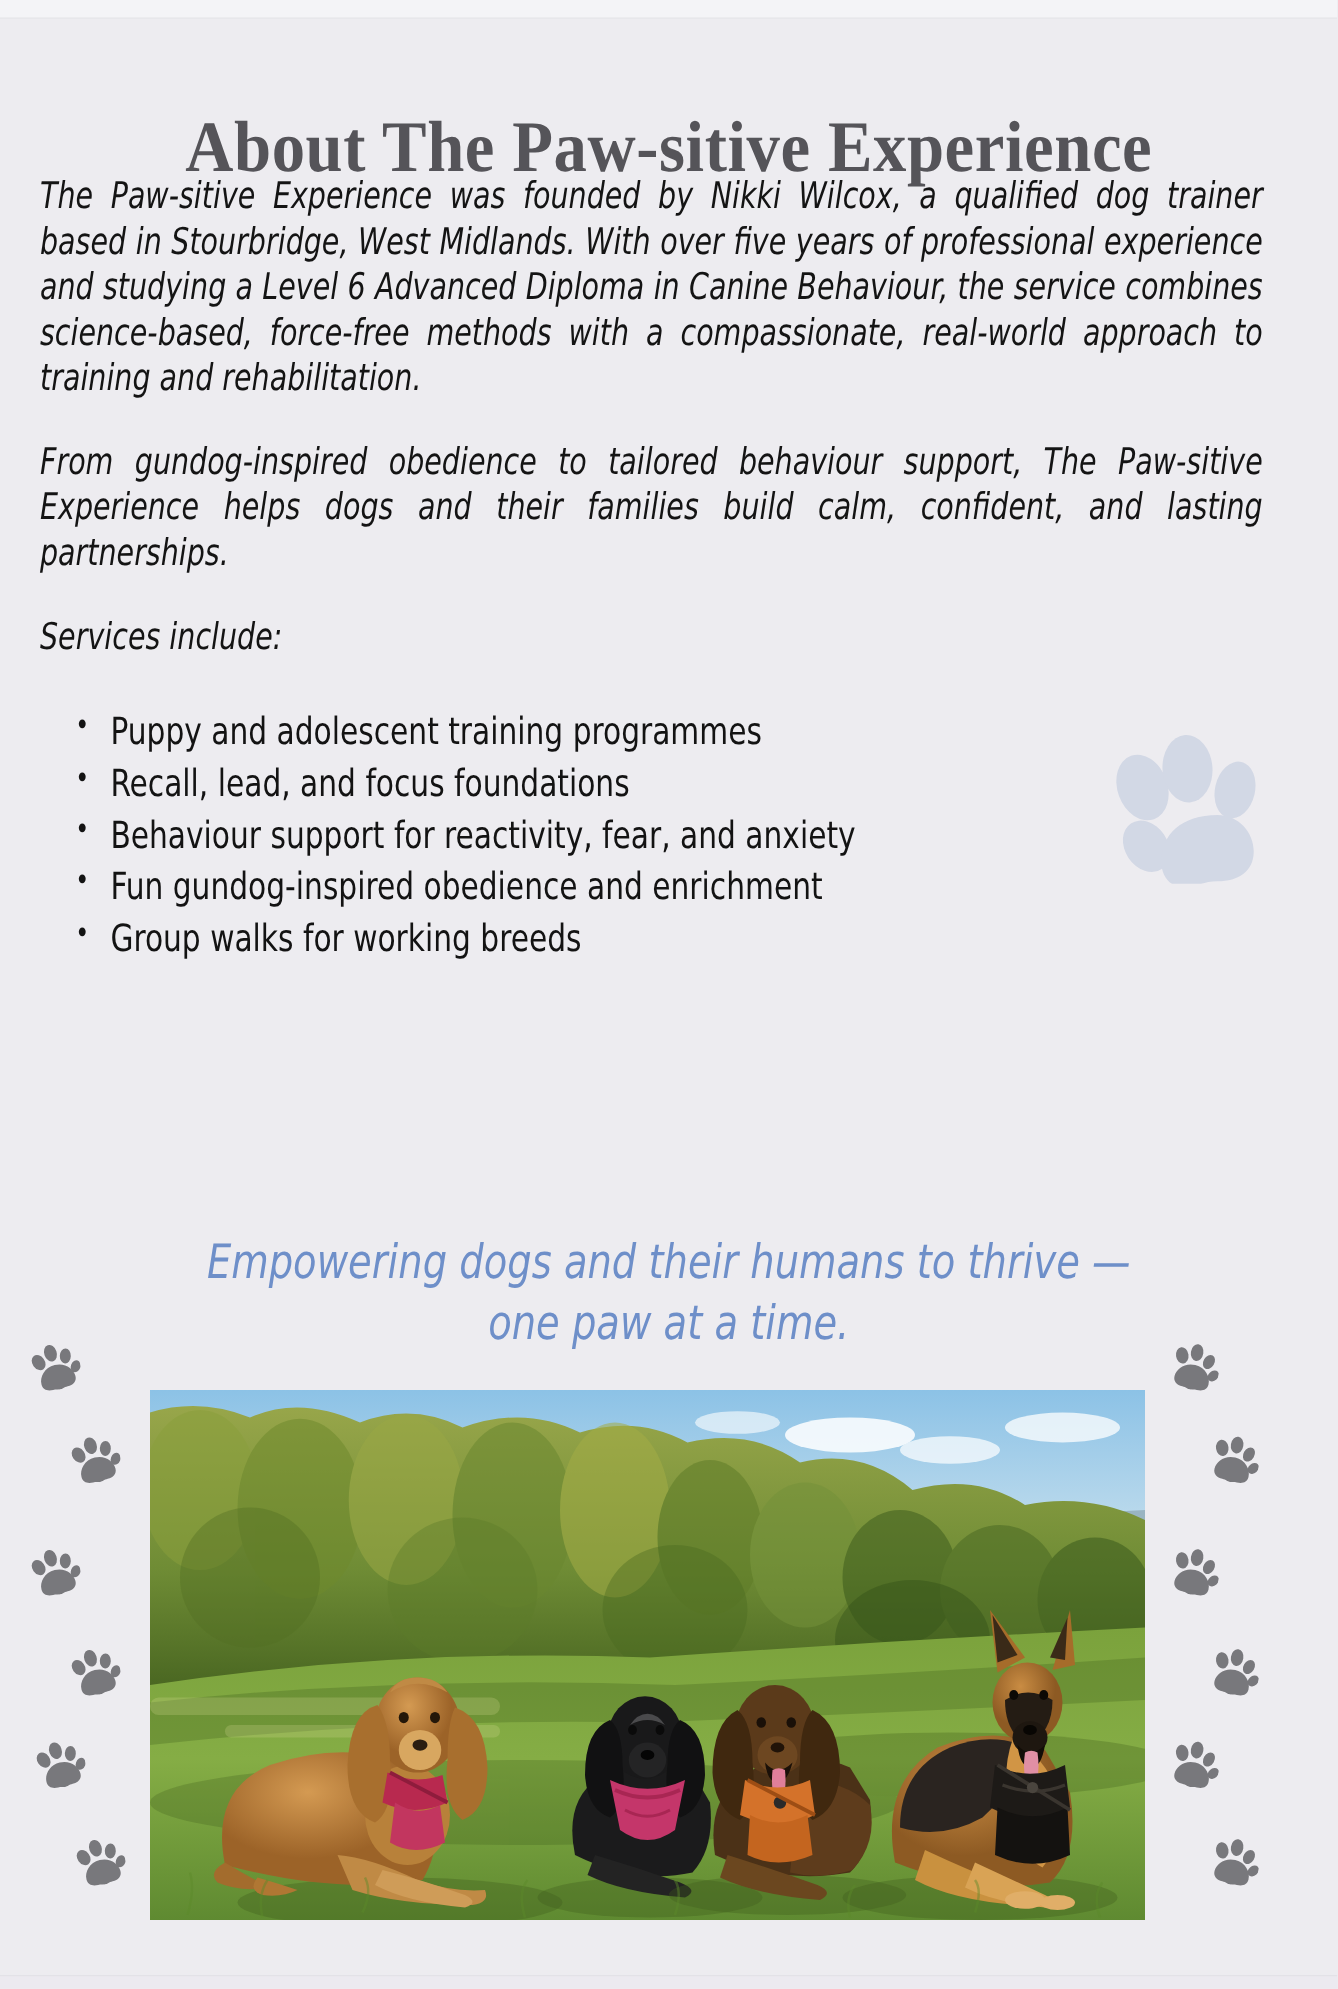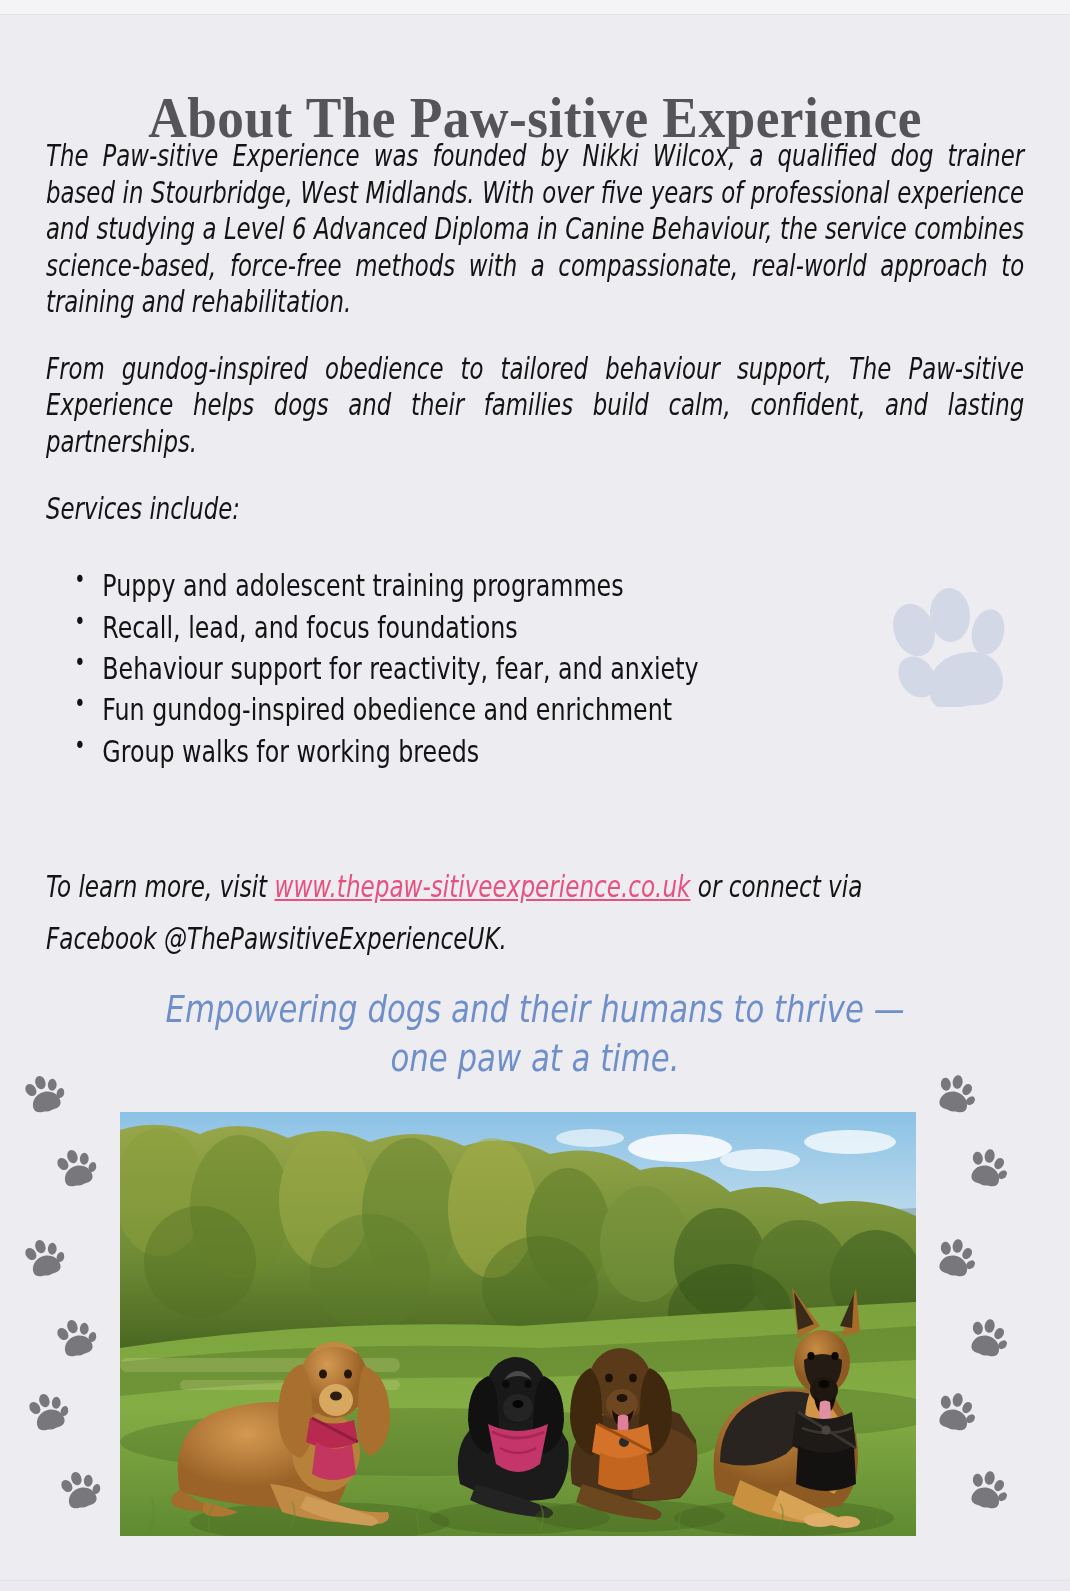--- a/index.html
+++ b/index.html
@@ -49,21 +49,21 @@
     letter-spacing: 0.5px;
     transform: scaleX(0.92);
     transform-origin: center;
     white-space: nowrap;
   }
 
   
   .content {
     position: absolute;
     top: 138px;
-    left: 46px;
+    left: 32px;
     width: 978px;
   }
 
   .para {
     font-family: "DejaVu Sans Condensed", "Liberation Sans Narrow", "Liberation Sans", sans-serif;
     font-style: italic;
     font-size: 29.5px;
     line-height: 1.24;
     color: #141414;
     text-align: justify;
@@ -210,26 +210,20 @@
       <g fill="#c3ccdf">
         <ellipse cx="32" cy="48" rx="20" ry="27" transform="rotate(-20 32 48)"></ellipse>
         <ellipse cx="68" cy="33" rx="20" ry="27" transform="rotate(-4 68 33)"></ellipse>
         <ellipse cx="106" cy="50" rx="16" ry="23" transform="rotate(13 106 50)"></ellipse>
         <ellipse cx="35" cy="95" rx="17" ry="22" transform="rotate(-34 35 95)"></ellipse>
         <path d="M92 70c17 0 29 14 29 29 0 16-12 24-29 24-12 0-17 5-26 5-12 0-19-9-19-21 0-21 16-37 45-37z"></path>
       </g>
     </svg>
   </div>
 
-  <div class="link-block">
-    <div class="link-line">
-      <span>To learn more, visit </span><a class="weblink" href="#">www.thepaw-sitiveexperience.co.uk</a><span> or connect via</span>
-    </div>
-    <div class="link-line">Facebook @ThePawsitiveExperienceUK.</div>
-  </div>
 
   <div class="tagline">
     <div>Empowering dogs and their humans to thrive —</div>
     <div>one paw at a time.</div>
   </div>
 
   <div class="photo">
     <svg viewBox="0 0 796 424" xmlns="http://www.w3.org/2000/svg" preserveAspectRatio="none">
       <defs>
         <linearGradient id="sky" x1="0" y1="0" x2="0" y2="1">

